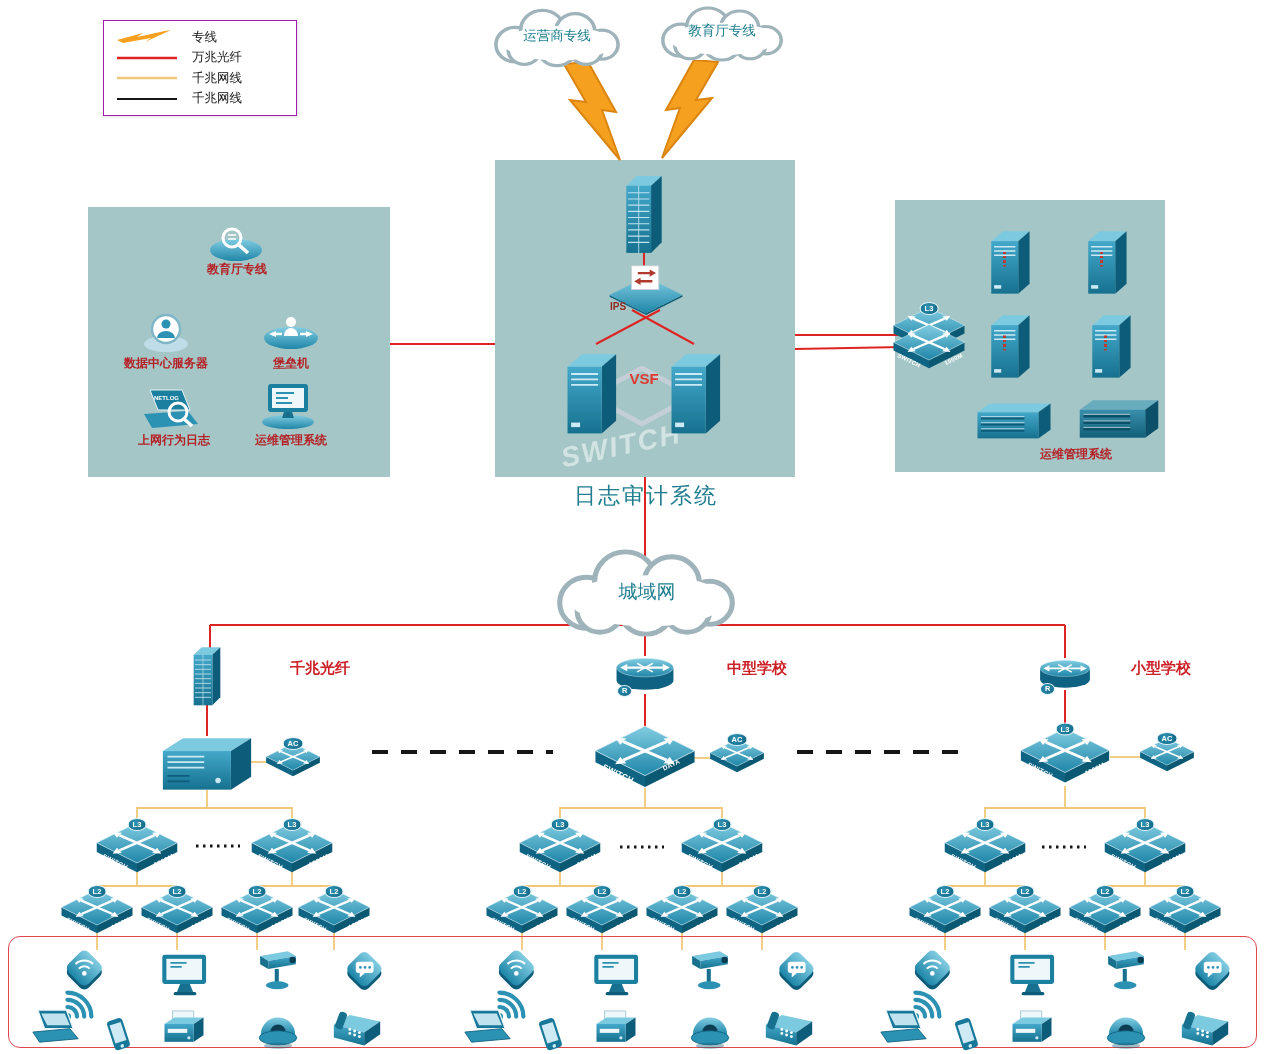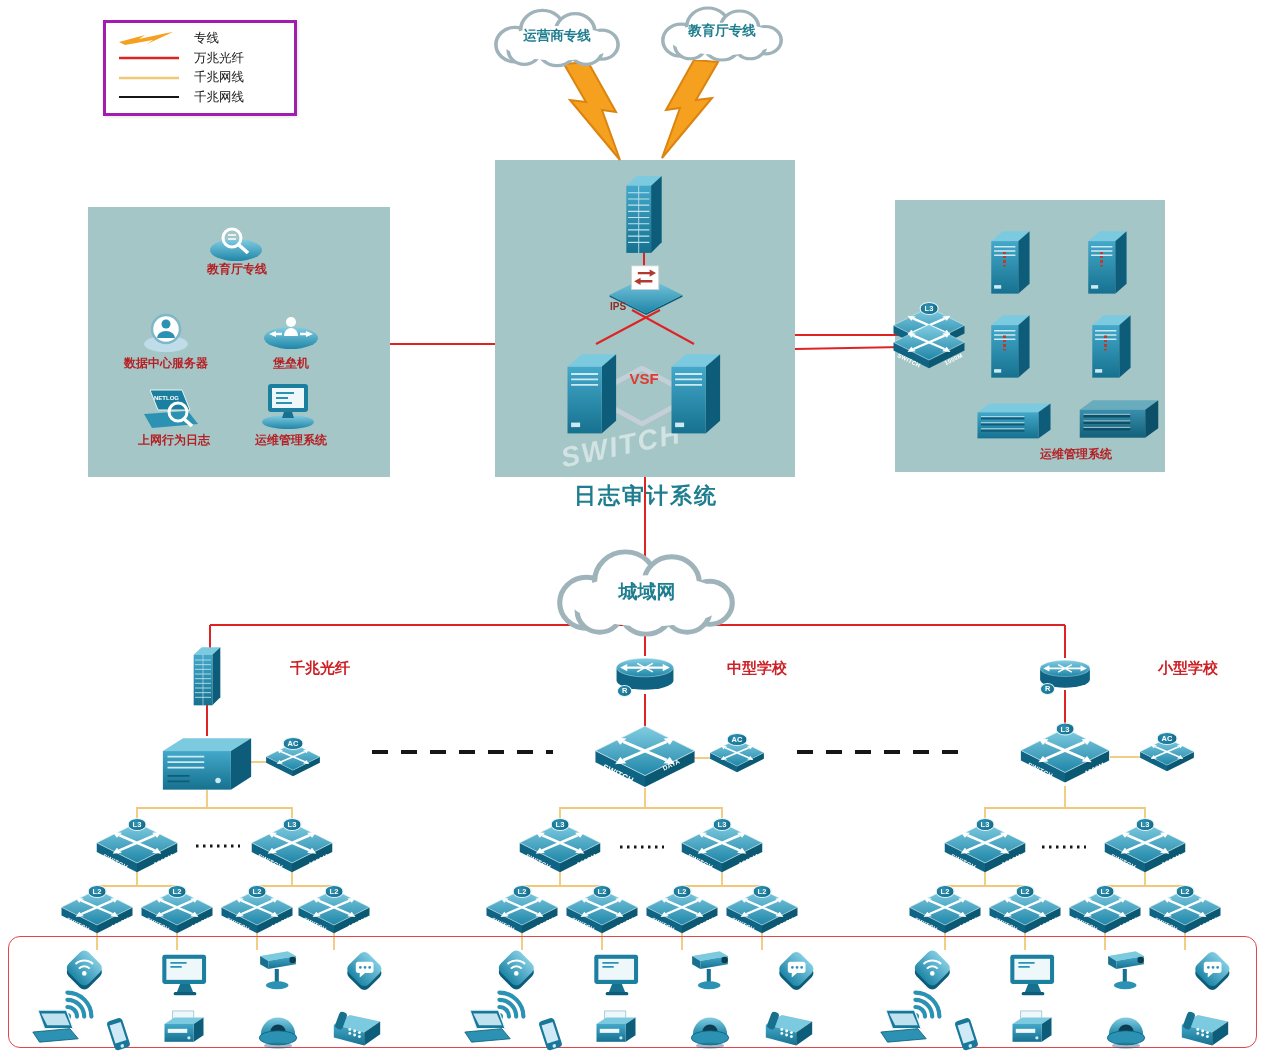--- a/index.html
+++ b/index.html
@@ -1,34 +1,34 @@
 <!DOCTYPE html>
 <html><head>
 <meta charset="utf-8">
 <style>
   *{margin:0;padding:0;box-sizing:border-box}
   html,body{background:#fff;font-family:"Liberation Sans",sans-serif}
   #stage{position:relative;width:1265px;height:1054px;background:#fff;overflow:hidden}
   .panel{position:absolute;background:#a5c6c6}
   .node{position:absolute;transform:translate(-50%,-50%)}
   .lbl{position:absolute;transform:translate(-50%,-50%);white-space:nowrap}
-  .t-title{font-family:"Liberation Serif",serif;font-weight:bold;color:#1e7d8e}
+  .t-title{font-family:"Liberation Serif",serif;font-weight:normal;color:#1e7d8e}
   .red-lbl{color:#b52025;font-weight:bold;font-size:12px}
   .school-lbl{color:#cc2127;font-weight:bold;font-size:15px}
   .swt{position:absolute;color:#fff;font-weight:bold;font-size:6.5px;letter-spacing:.3px;white-space:nowrap}
   .swt.l{transform:rotate(26deg);transform-origin:left center}
   .swt.r{transform:rotate(-26deg);transform-origin:right center}
   .swt.big{font-size:8px}
   .swt.sm{font-size:5.8px}
   .badge{position:absolute;left:50%;transform:translateX(-50%);background:radial-gradient(circle at 40% 35%,#2f93b4,#0d5f7d);
     color:#fff;border:1px solid #dff2f8;border-radius:50%;font-size:7.5px;font-weight:bold;padding:1.5px 4px;line-height:1;z-index:5}
   .badge2{position:absolute;background:radial-gradient(circle at 40% 35%,#2f93b4,#0d5f7d);color:#fff;border:1px solid #dff2f8;
     border-radius:50%;font-size:7.5px;font-weight:bold;padding:1.5px 4px;line-height:1;z-index:5}
   .vmark{position:absolute;width:3px;height:15px;background:repeating-linear-gradient(180deg,#c0392b 0 2.5px,transparent 2.5px 4.5px)}
-  #legend{position:absolute;left:103px;top:20px;width:194px;height:96px;background:#fff;border:3px solid #a21caf;
+  #legend{position:absolute;left:103px;top:20px;width:194px;height:96px;background:#fff;border:1px solid #a21caf;
     box-shadow:1px 1px 3px rgba(0,0,0,.12);padding:6px 10px;display:flex;flex-direction:column;justify-content:space-around}
   .lg-row{display:flex;align-items:center;gap:12px;height:20px}
   .lg-sym{width:66px;display:flex;align-items:center;justify-content:center}
   .lg-lbl{font-size:12.5px;color:#111}
   #endpoint-box{position:absolute;left:8px;top:936px;width:1249px;height:112px;border:1.5px solid #e0474b;border-radius:12px;background:transparent}
   .dev-group{position:absolute;top:938px;width:400px;height:116px}
   .wm{position:absolute;font-size:28px;font-weight:bold;font-style:italic;color:rgba(255,255,255,.5);transform:rotate(-12deg);letter-spacing:2px}
 </style>
 </head>
 <body>
@@ -430,21 +430,21 @@
   </div>
   <div class="node" style="left:1119px;top:419px;width:86px;height:45px;filter:brightness(.85)">
     <svg width="86" height="45" viewBox="0 0 92 48">
         <use href="#sym-rack"></use>
       </svg>
   </div>
   <span class="lbl red-lbl" style="left:1076px;top:454px">运维管理系统</span>
 
   <span class="lbl school-lbl" style="left:320px;top:668px">千兆光纤</span>
   <span class="lbl school-lbl" style="left:757px;top:668px">中型学校</span>
-  <span class="lbl school-lbl" style="left:1188px;top:668px">小型学校</span>
+  <span class="lbl school-lbl" style="left:1161px;top:668px">小型学校</span>
 
   <div class="node" style="left:207px;top:676px;width:36px;height:64px">
     <svg width="36" height="64" viewBox="0 0 52 96">
         <use href="#sym-tower"></use>
       </svg>
   </div>
   <div class="node" style="left:207px;top:763px;width:96px;height:57px">
     <svg width="96" height="57" viewBox="0 0 104 62">
         <use href="#sym-chassis"></use>
       </svg>

